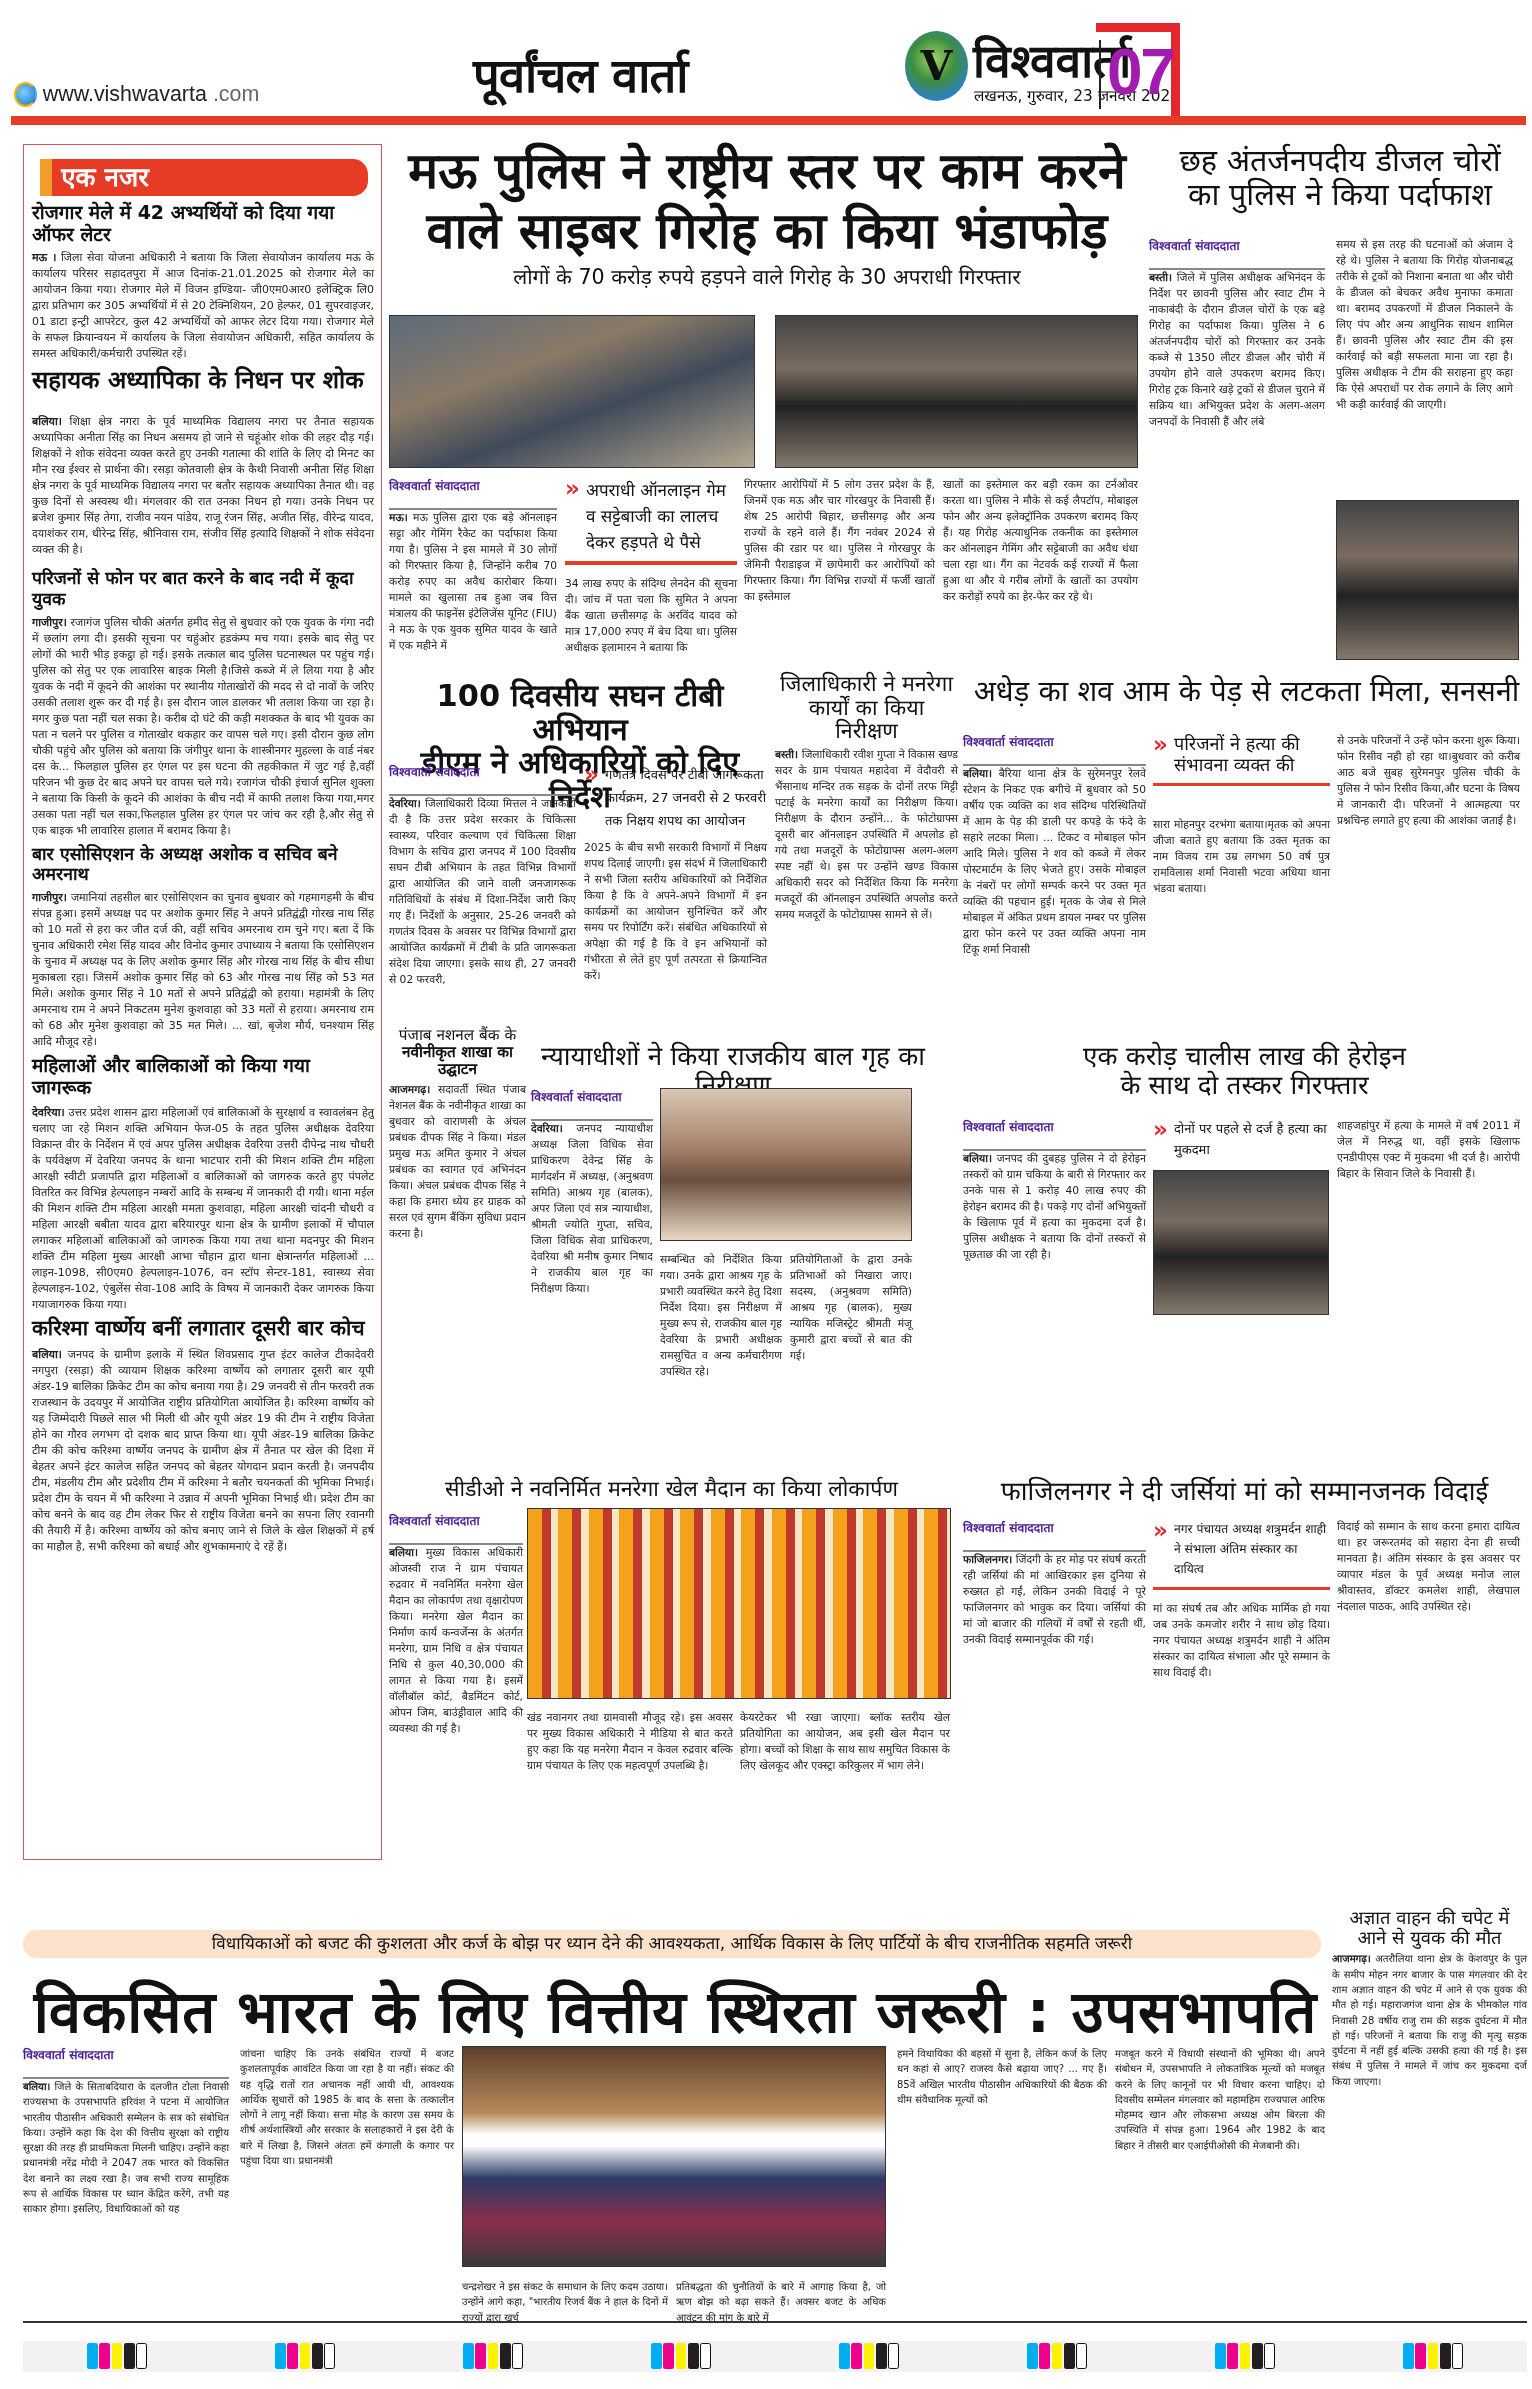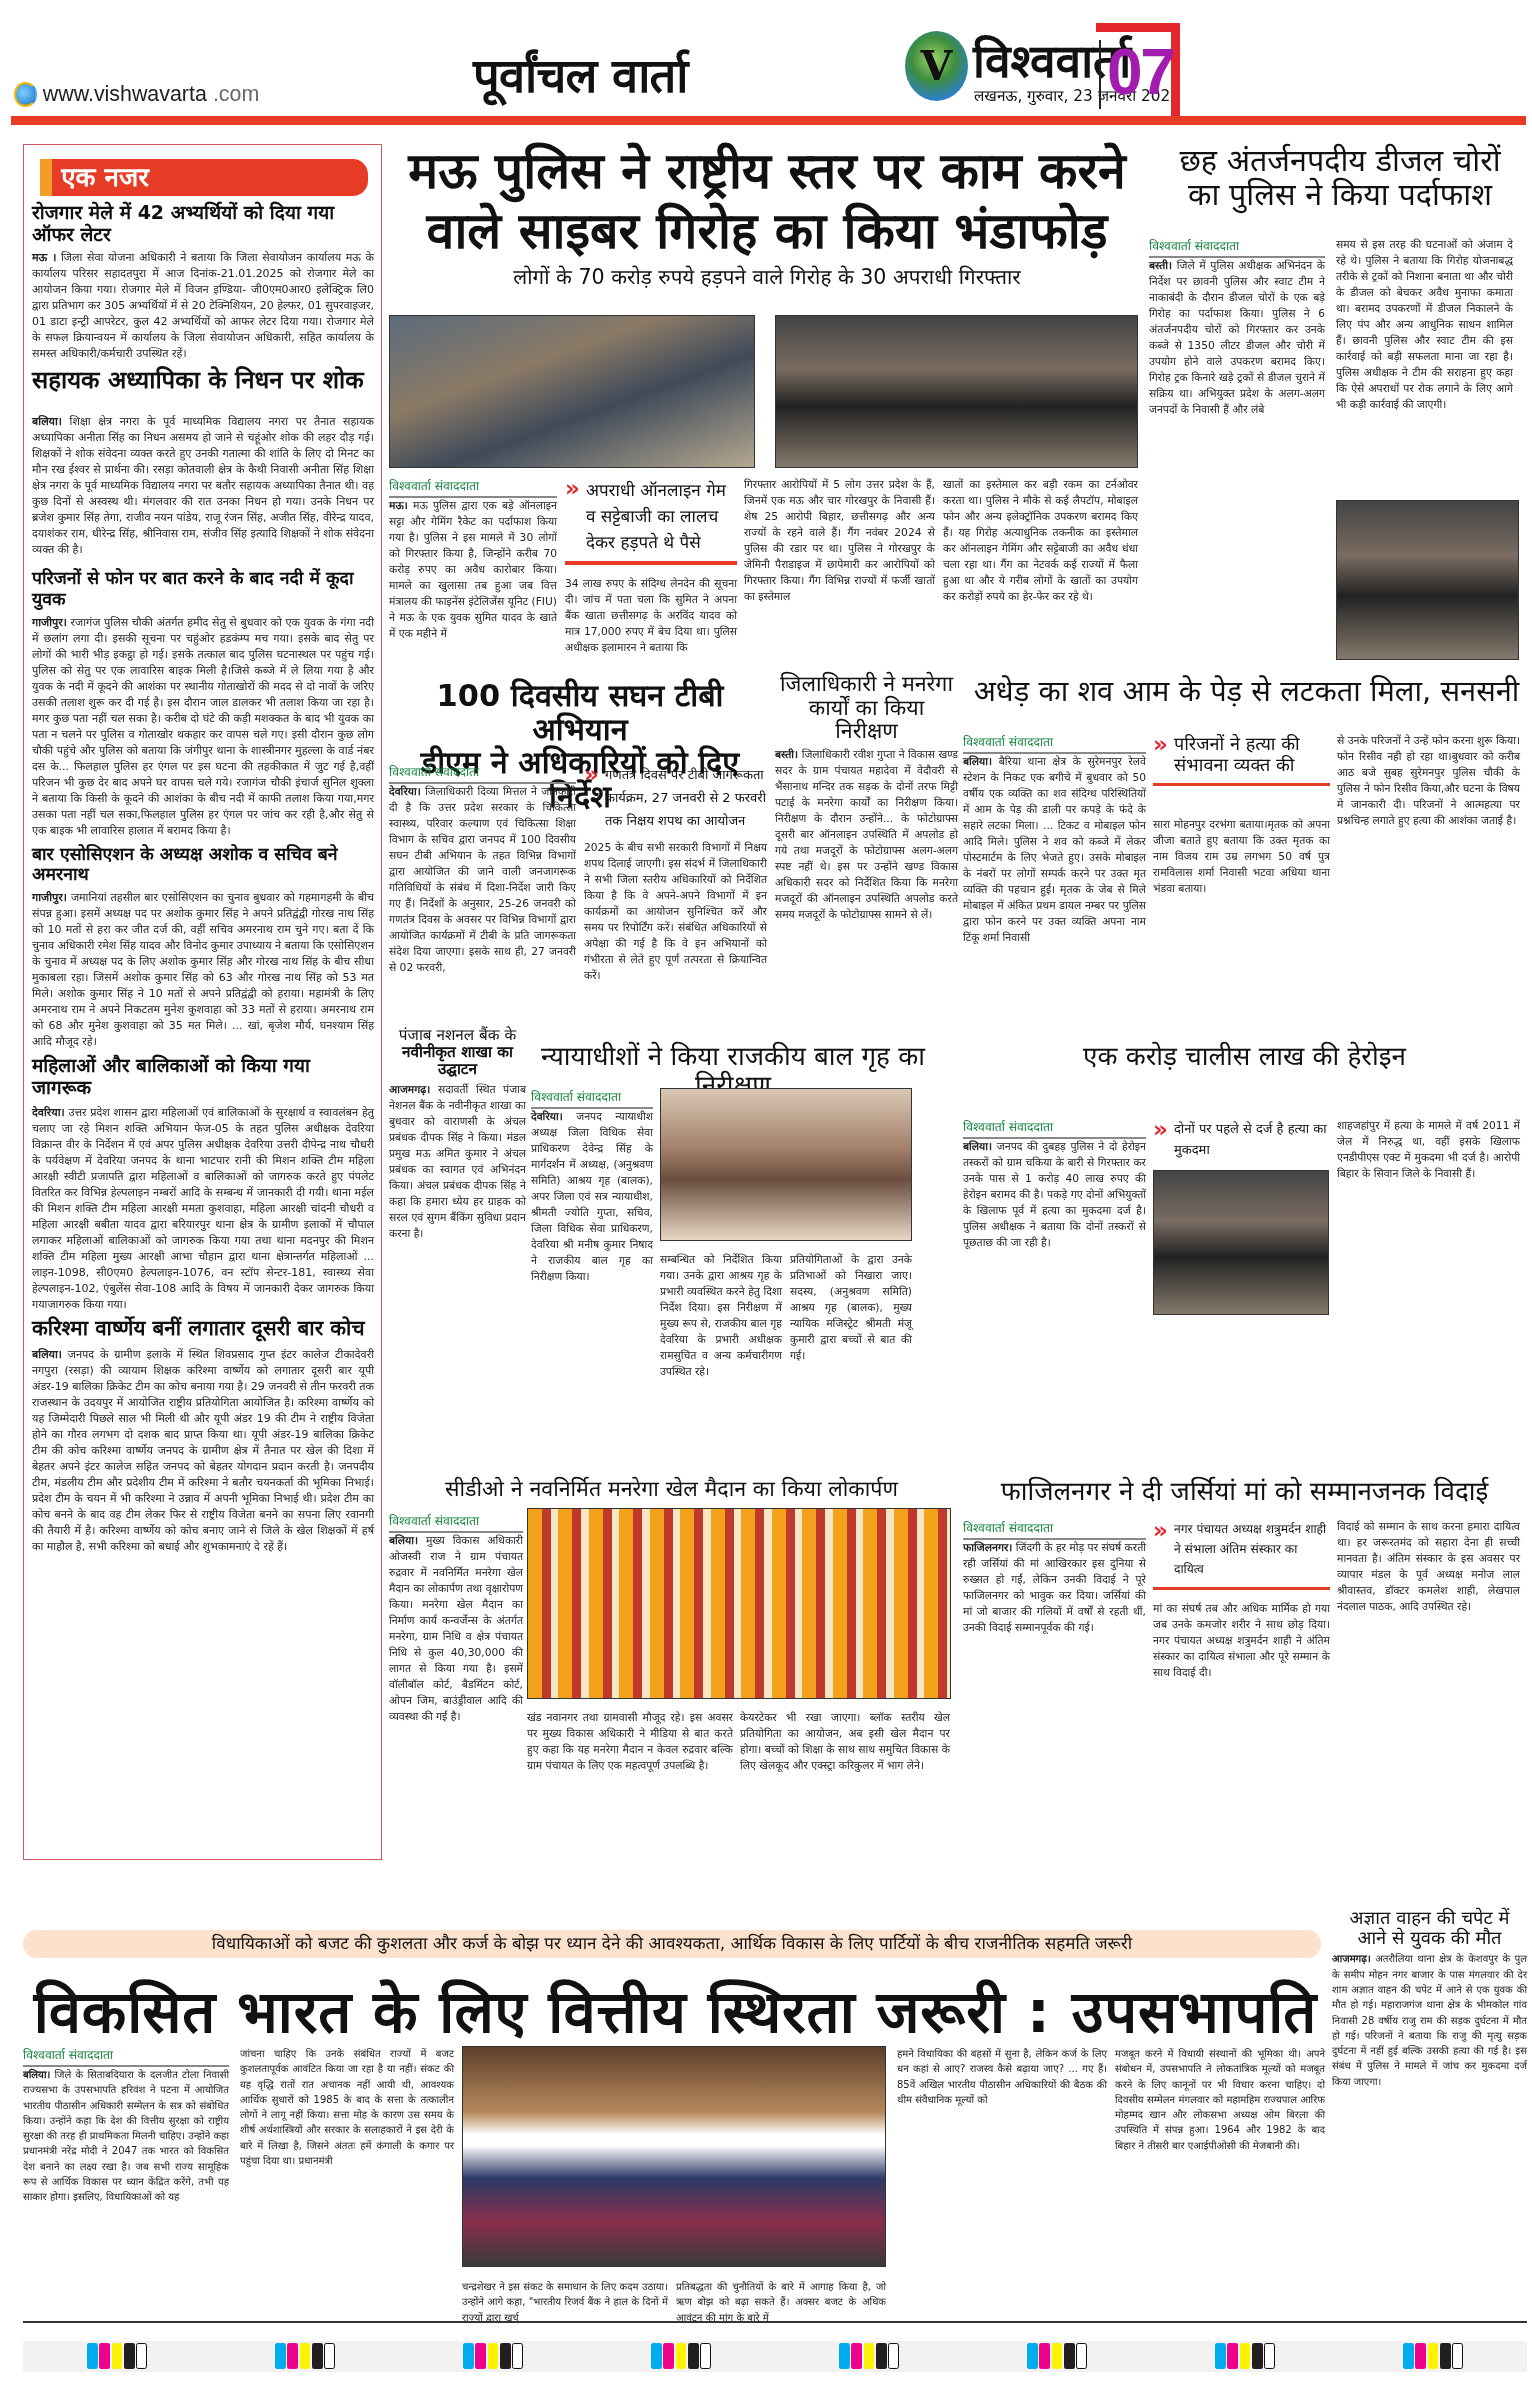--- a/index.html
+++ b/index.html
@@ -18,21 +18,21 @@
 .redbar{left:10.7px;top:116px;width:1515px;height:9.2px;background:#e63b25}
 
 .leftbox{left:23px;top:144px;width:359px;height:1716px;border:1.5px solid #d0575f}
 .eknazar{left:40px;top:159px;width:328px;height:37px;background:#e63b25;border-left:12.2px solid #f39c2a;border-radius:0 15.3px 15.3px 0;color:#fff;font-size:26px;font-weight:bold;padding-left:9.2px;line-height:37px}
 .lh{font-weight:bold;color:#111;line-height:1.15}
 .lb{font-size:12px;line-height:17px;color:#222;text-align:justify}
 .city{font-weight:bold}
 
 .head-xl{font-weight:bold;color:#111;text-align:center;line-height:1.1}
 .sub{text-align:center;color:#111}
-.byline{font-size:12.2px;font-weight:normal;border-bottom:2.3px solid #888;padding-bottom:2px;color:#15803d}
+.byline{font-size:12.2px;font-weight:bold;border-bottom:2.3px solid #888;padding-bottom:14px;color:#4c1d95}
 .col{font-size:10.7px;line-height:16px;text-align:justify;color:#222}
 .col .city{font-weight:bold}
 .photo{background:linear-gradient(160deg,#5b6b7c 0%,#8b7a66 35%,#3f4a5a 60%,#b5a890 100%);border:1.5px solid #333}
 .photo.p4{background:repeating-linear-gradient(90deg,#f4a21c 0 13.7px,#c0392b 13.7px 23px,#f7e7c4 23px 30.5px),#f2e1c0}
 .photo.p5{background:linear-gradient(180deg,#5e3f2b 0%,#b78a5c 30%,#fff 40%,#fff 45%,#2b3a66 60%,#8a2e4a 80%,#3a3a3a 100%)}
 .photo.p6{background:linear-gradient(180deg,#d9c8b5 0%,#a37f68 40%,#6a4e3f 60%,#e8d7c3 100%)}
 .photo.p7{background:linear-gradient(180deg,#444 0%,#7a6c61 35%,#222 60%,#85796c 100%)}
 .pullq{display:flex;gap:6.1px;align-items:flex-start}
 .pullq .chev{color:#e6262d;font-size:23px;font-weight:bold;line-height:23px}
 .pullq .txt{font-size:17px;line-height:26px;color:#111}
@@ -175,20 +175,21 @@
 <div class="abs" style="left:531px;top:1088px;width:122px">
   <div class="byline">विश्ववार्ता संवाददाता</div>
   <div class="col"><span class="city">देवरिया।</span> <span>जनपद न्यायाधीश अध्यक्ष जिला विधिक सेवा प्राधिकरण देवेन्द्र सिंह के मार्गदर्शन में अध्यक्ष, (अनुश्रवण समिति) आश्रय गृह (बालक), अपर जिला एवं सत्र न्यायाधीश, श्रीमती ज्योति गुप्ता, सचिव, जिला विधिक सेवा प्राधिकरण, देवरिया श्री मनीष कुमार निषाद ने राजकीय बाल गृह का निरीक्षण किया।</span></div>
 </div>
 <div class="abs photo p6" style="left:660px;top:1088px;width:252px;height:153px"></div>
 <div class="abs col" style="left:660px;top:1252px;width:122px">सम्बन्धित को निर्देशित किया गया। उनके द्वारा आश्रय गृह के प्रभारी व्यवस्थित करने हेतु दिशा निर्देश दिया। इस निरीक्षण में मुख्य रूप से, राजकीय बाल गृह देवरिया के प्रभारी अधीक्षक रामसुचित व अन्य कर्मचारीगण उपस्थित रहे।</div>
 <div class="abs col" style="left:790px;top:1252px;width:122px">प्रतियोगिताओं के द्वारा उनके प्रतिभाओं को निखारा जाए। सदस्य, (अनुश्रवण समिति) आश्रय गृह (बालक), मुख्य न्यायिक मजिस्ट्रेट श्रीमती मंजू कुमारी द्वारा बच्चों से बात की गई।</div>
 
 <div class="abs" style="left:962px;top:1042px;width:565px">
   <div class="head-xl" style="font-size:26px;font-weight:normal">एक करोड़ चालीस लाख की हेरोइन</div>
+  <div class="head-xl" style="font-size:26px;font-weight:normal">के साथ दो तस्कर गिरफ्तार</div>
 </div>
 <div class="abs" style="left:963px;top:1118px;width:183px">
   <div class="byline">विश्ववार्ता संवाददाता</div>
   <div class="col"><span class="city">बलिया।</span> <span>जनपद की दुबहड़ पुलिस ने दो हेरोइन तस्करों को ग्राम चकिया के बारी से गिरफ्तार कर उनके पास से 1 करोड़ 40 लाख रुपए की हेरोइन बरामद की है। पकड़े गए दोनों अभियुक्तों के खिलाफ पूर्व में हत्या का मुकदमा दर्ज है। पुलिस अधीक्षक ने बताया कि दोनों तस्करों से पूछताछ की जा रही है।</span></div>
 </div>
 <div class="abs" style="left:1153px;top:1118px;width:176px">
   <div class="pullq">
     <span class="chev">»</span>
     <span class="txt" style="font-size:13px;line-height:21.4px">दोनों पर पहले से दर्ज है हत्या का मुकदमा</span>
   </div>

